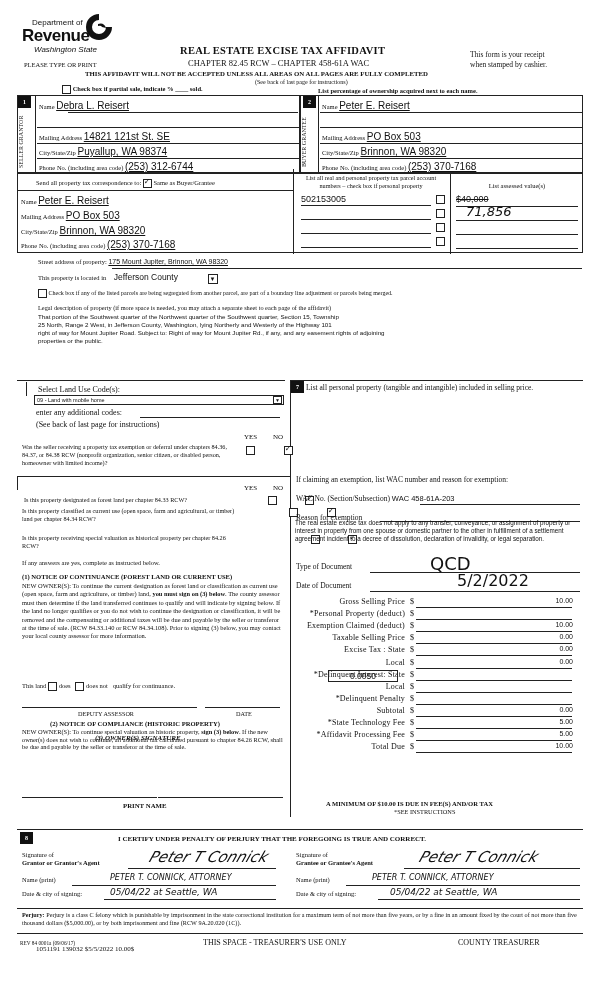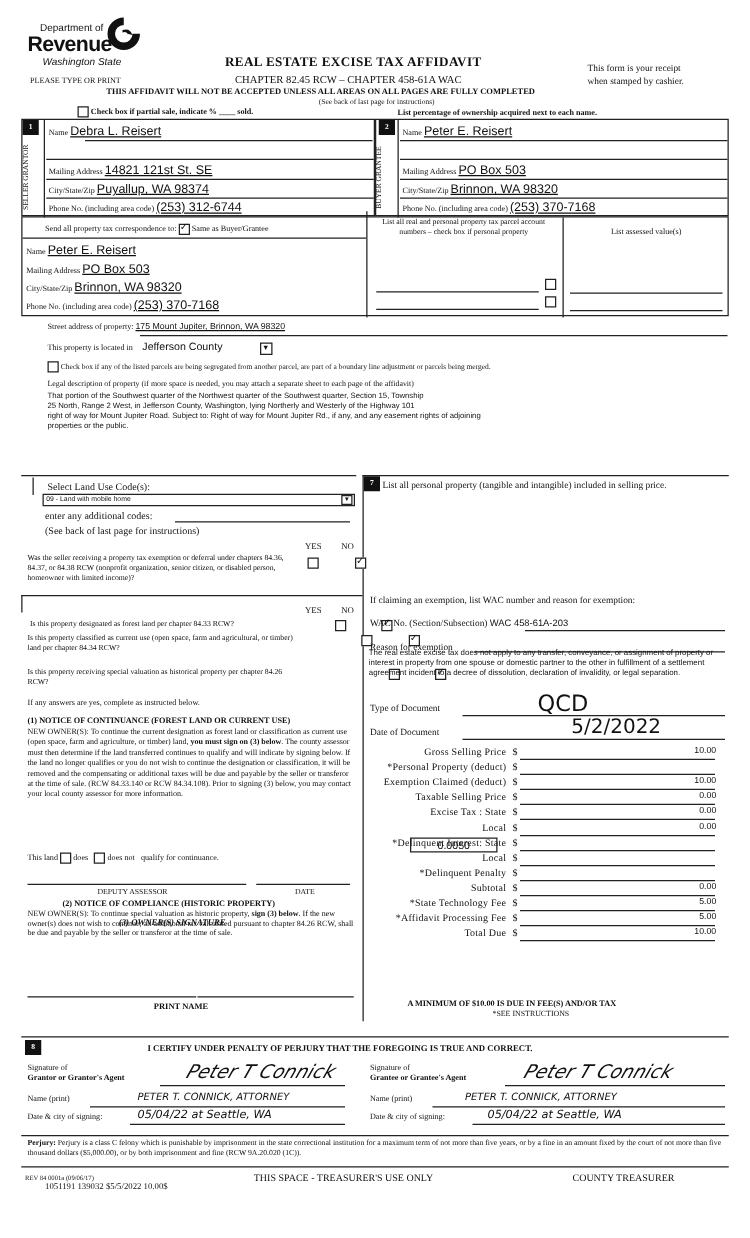--- a/index.html
+++ b/index.html
@@ -133,20 +133,33 @@
   <div class="abs" style="left:3px;top:65px;font-size:6.5px;">
     <span>Phone No. (including area code)</span>
     <span class="fill">(253) 370-7168</span>
   </div>
 
   <div class="vline" style="left:275px;top:-5px;height:85px;"></div>
   <div class="abs" style="left:278px;top:0px;width:150px;font-size:6.2px;text-align:center;line-height:8px;">List all real and personal property tax parcel account numbers – check box if personal property</div>
   <div class="vline" style="left:432px;top:0;height:80px;"></div>
   <div class="abs" style="left:432px;top:8px;width:134px;font-size:6.5px;text-align:center;">List assessed value(s)</div>
 
+  <div class="abs" style="left:283px;top:20px;width:280px;height:14px;">
+    <span class="abs fill" style="left:0;top:0;font-size:9px;text-decoration:none;">502153005</span>
+    <div class="hline" style="left:0;top:11px;width:130px;"></div>
+    <span class="abs cb" style="left:135px;top:1px;"></span>
+    <span class="abs sans" style="left:155px;top:0;font-size:9px;text-decoration:line-through;">$40,000</span>
+    <div class="hline" style="left:155px;top:12px;width:122px;"></div>
+  </div>
+  <div class="abs" style="left:283px;top:34px;width:280px;height:14px;">
+    <div class="hline" style="left:0;top:11px;width:130px;"></div>
+    <span class="abs cb" style="left:135px;top:1px;"></span>
+    <span class="abs hand" style="left:165px;top:-4px;font-size:13px;">71,856</span>
+    <div class="hline" style="left:155px;top:12px;width:122px;"></div>
+  </div>
   <div class="abs" style="left:283px;top:48px;width:280px;height:14px;">
     <div class="hline" style="left:0;top:11px;width:130px;"></div>
     <span class="abs cb" style="left:135px;top:1px;"></span>
     <div class="hline" style="left:155px;top:12px;width:122px;"></div>
   </div>
   <div class="abs" style="left:283px;top:62px;width:280px;height:14px;">
     <div class="hline" style="left:0;top:11px;width:130px;"></div>
     <span class="abs cb" style="left:135px;top:1px;"></span>
     <div class="hline" style="left:155px;top:12px;width:122px;"></div>
   </div>

